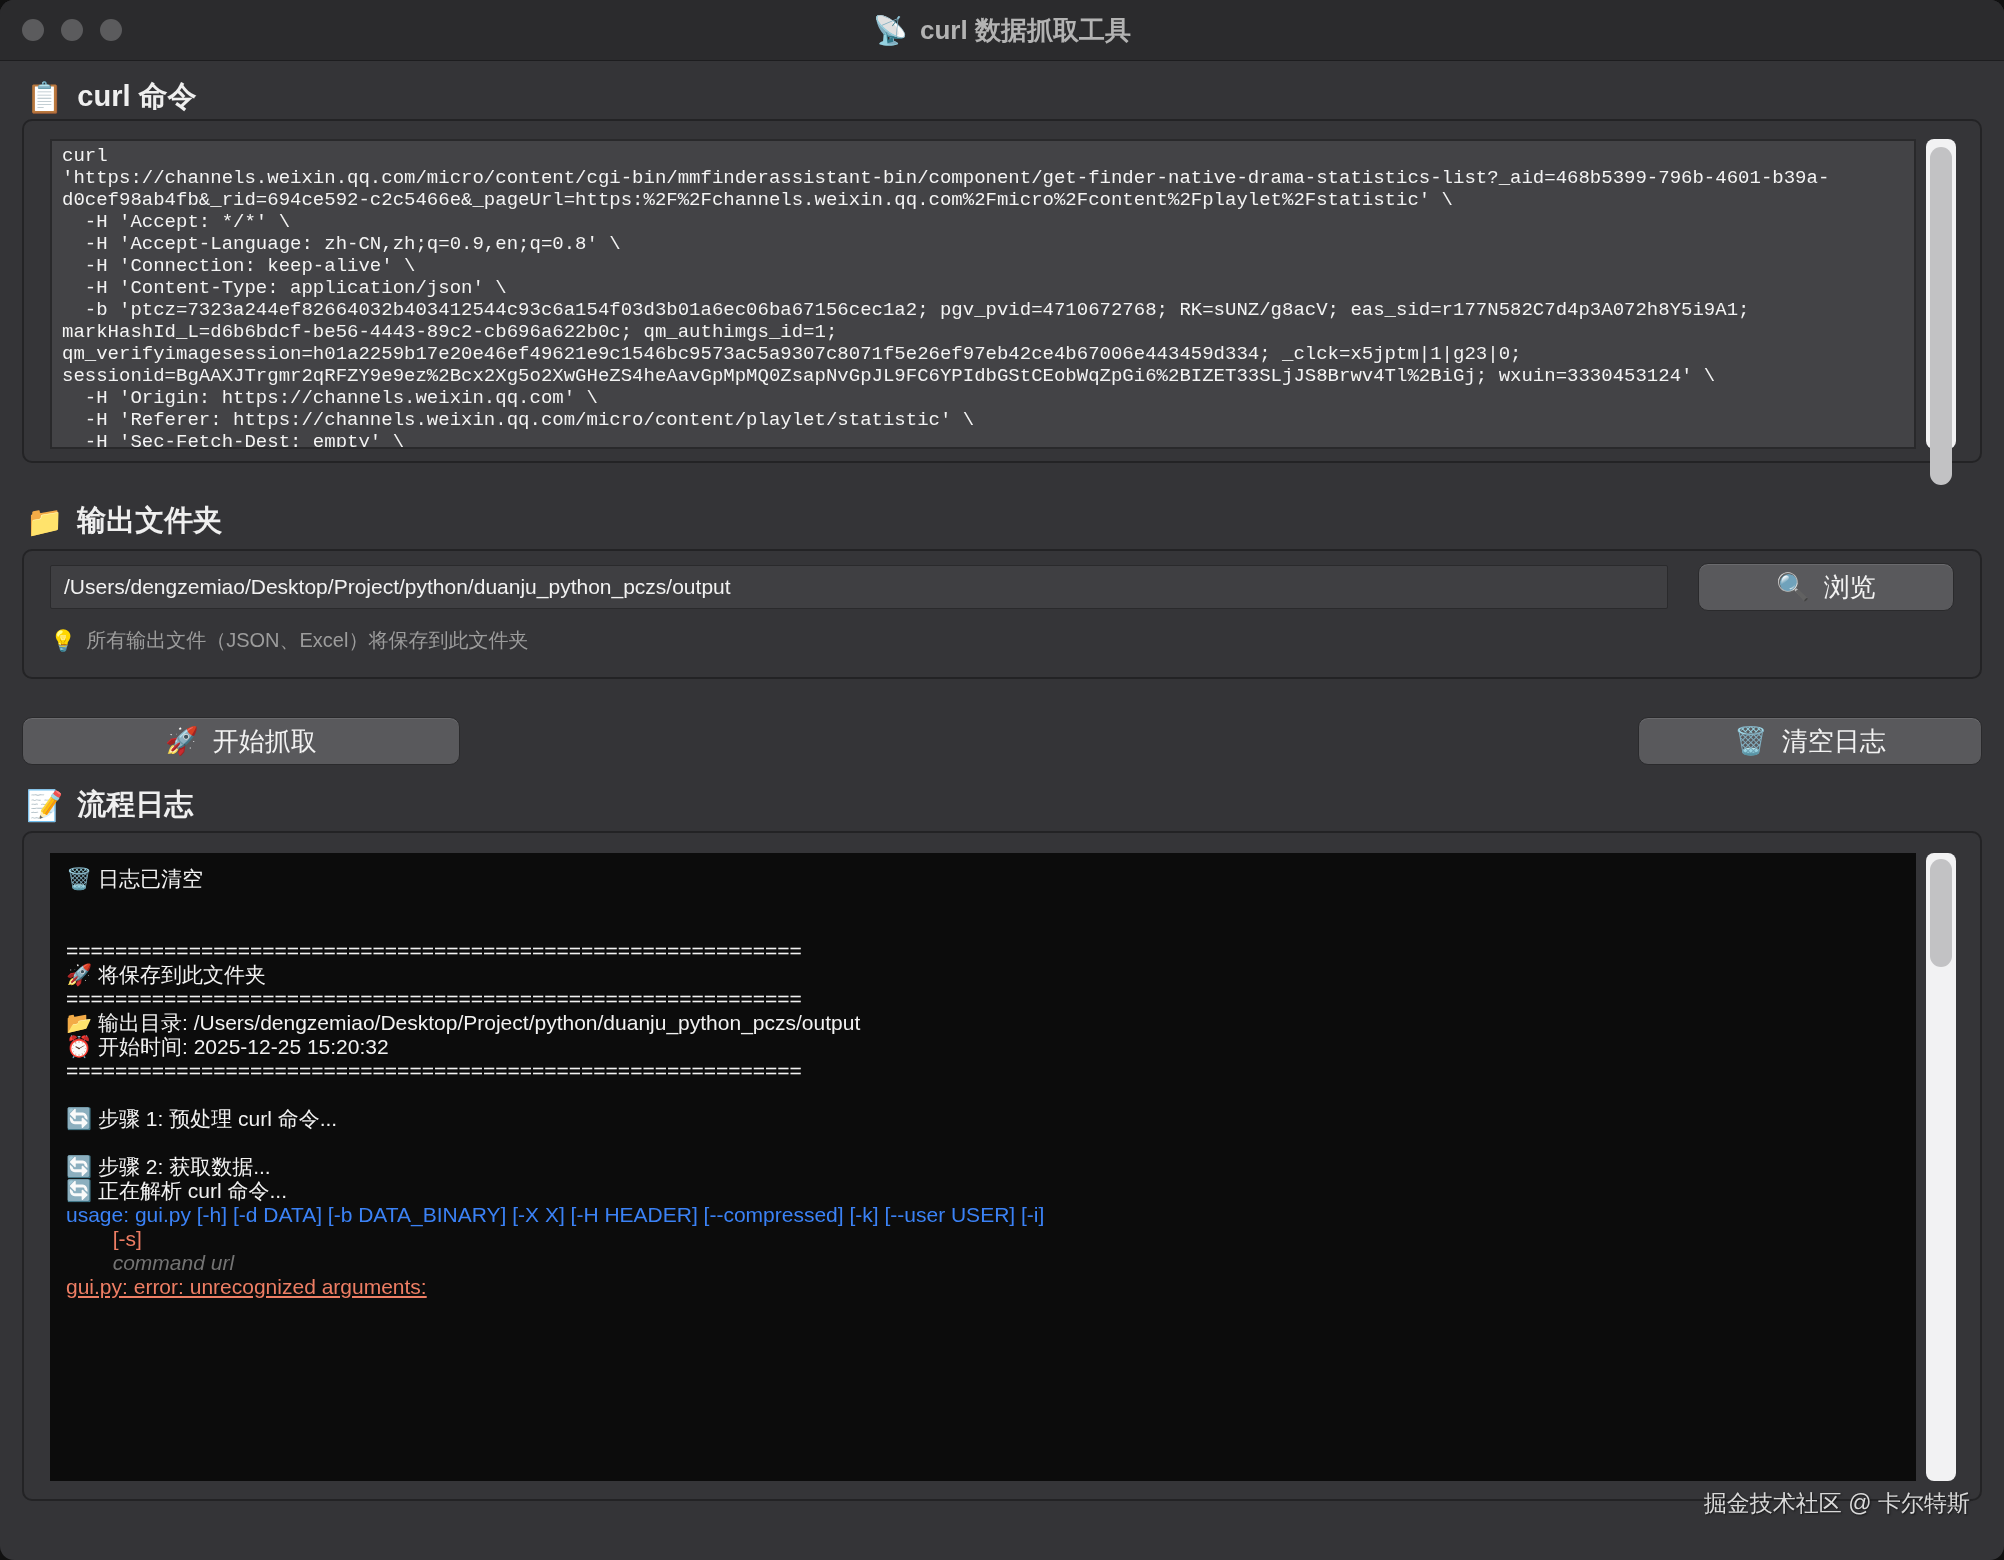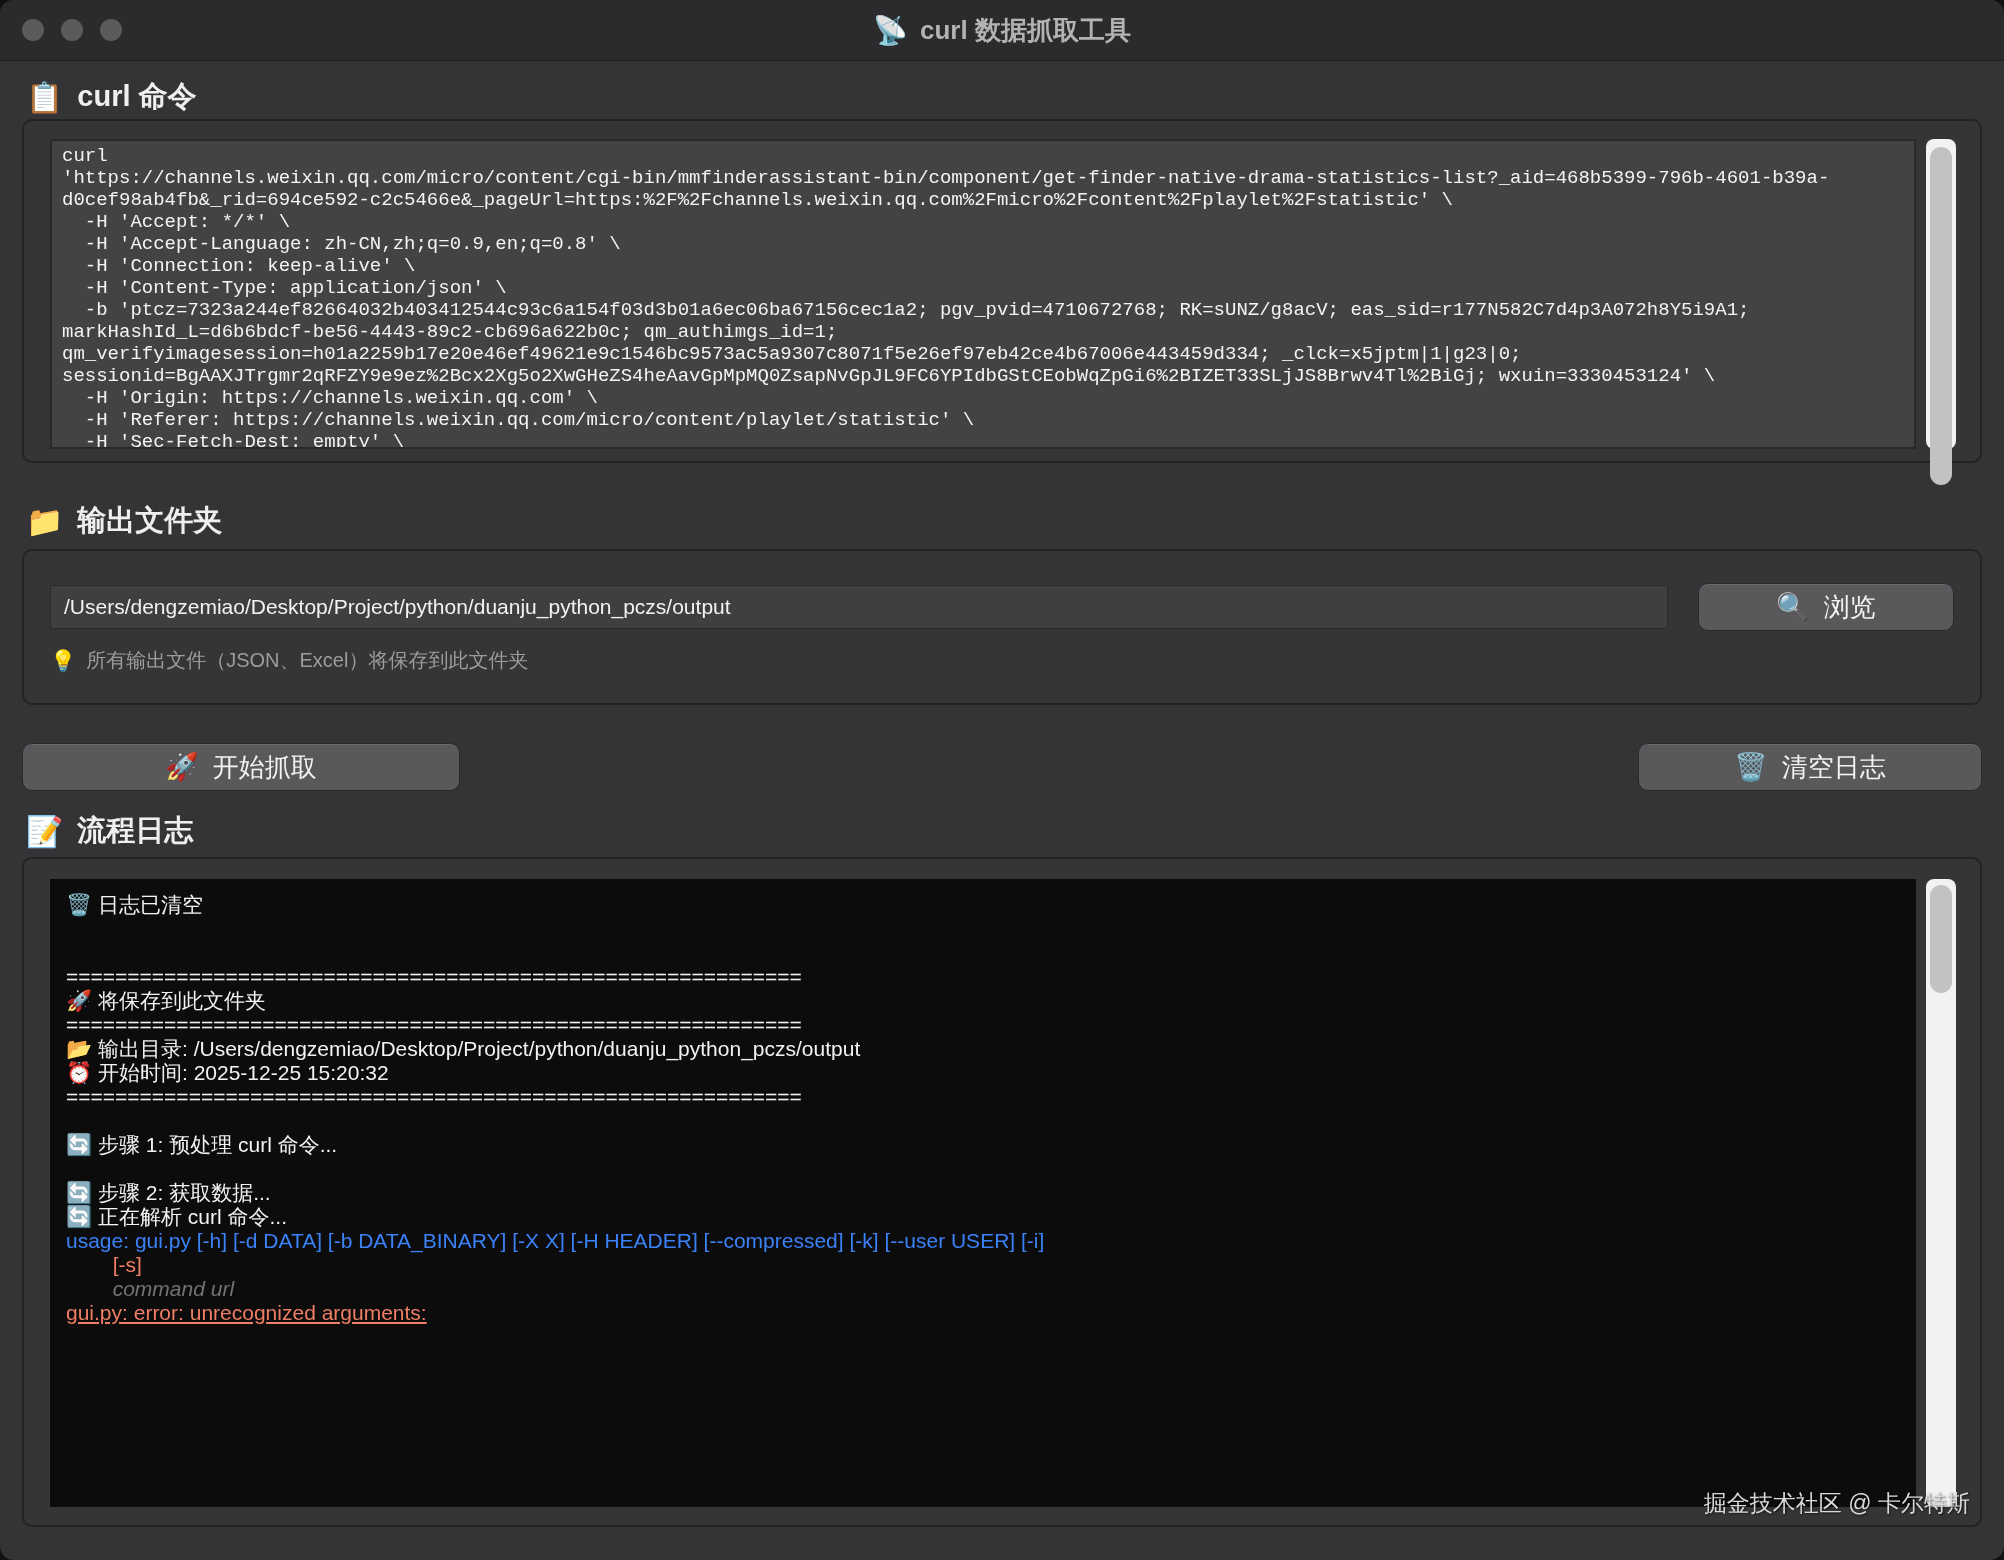--- a/index.html
+++ b/index.html
@@ -24,21 +24,21 @@
   .curl-text{flex:1;box-sizing:border-box;background:#434346;border:2px solid #29292b;color:#f4f4f4;
     font-family:"Liberation Mono","DejaVu Sans Mono",monospace;font-size:19px;line-height:22px;
     padding:4px 10px;white-space:pre;overflow:hidden;}
   .vscroll{width:30px;background:#f2f2f3;border-radius:8px;position:relative;flex:0 0 auto;}
   .vthumb{position:absolute;left:4px;right:4px;background:#c2c2c4;border-radius:11px;}
   .thumb-curl{top:8px;height:338px;}
   .thumb-log{top:6px;height:108px;}
 
   
   .hdr-out{margin-top:36px;}
-  .grp-out{margin-top:6px;height:156px;box-sizing:border-box;padding:32px 26px 0 26px;}
+  .grp-out{margin-top:6px;height:130px;box-sizing:border-box;padding:12px 26px 0 26px;}
   .out-row{display:flex;align-items:center;}
   .path-input{flex:1;height:44px;box-sizing:border-box;background:#3f3f42;border:1px solid #2a2a2c;
     color:#f2f2f2;font-size:21px;padding:0 13px;font-family:"Liberation Sans",sans-serif;border-radius:2px;}
   .btn{display:flex;align-items:center;justify-content:center;gap:14px;background:#59595c;border:1px solid #2a2a2c;
     border-radius:10px;color:#f2f2f2;font-size:26px;cursor:default;box-shadow:inset 0 1px 0 #6a6a6d;}
   .btn .bicon{font-size:27px;}
   .btn-browse{width:254px;height:46px;margin-left:30px;flex:0 0 auto;}
   .hint{display:flex;align-items:center;gap:10px;color:#9c9c9c;font-size:20px;margin-top:16px;}
   .hint .hicon{font-size:21px;}
 

